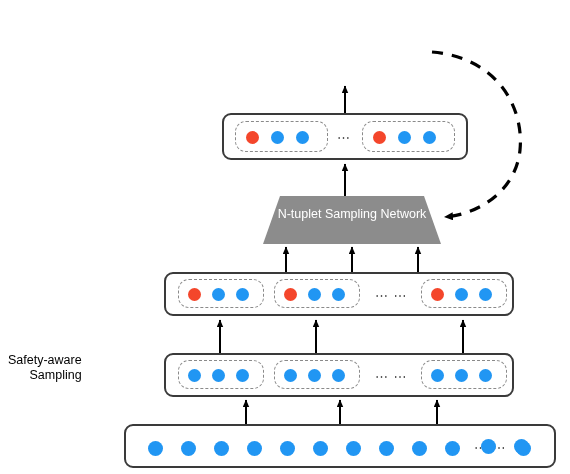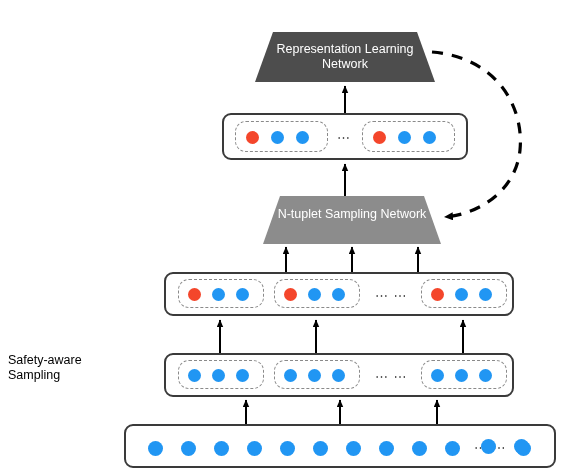--- a/index.html
+++ b/index.html
@@ -49,30 +49,23 @@
     color:#fff;font-size:12.5px;line-height:15px;text-align:center;
     pointer-events:none;
   }
   svg.ov{position:absolute;left:0;top:0;width:570px;height:474px;overflow:visible;}
 </style>
 </head>
 <body>
 
 <div id="stage">
 
-  <div class="lbl" style="left:8px;top:353px;">Safety-aware
+  <div class="lbl" style="left:8px;top:353px;text-align:right;">Safety-aware
 Sampling</div>
 
-  <div class="trap" style="left:255px;top:32px;width:180px;height:50px;">
-    <svg width="180" height="50" viewBox="0 0 180 50">
-      <polygon points="18,0 162,0 180,50 0,50" fill="#4d4d4d"></polygon>
-    </svg>
-    <div class="cap">Representation
-Learning Network</div>
-  </div>
 
   <div class="box" style="left:222px;top:113px;width:246px;height:47px;"></div>
 
   <div class="group" style="left:235px;top:121px;width:93px;height:31px;">
     <div class="dot red" style="left:10px;top:9px;width:13px;height:13px;"></div>
     <div class="dot blue" style="left:35px;top:9px;width:13px;height:13px;"></div>
     <div class="dot blue" style="left:60px;top:9px;width:13px;height:13px;"></div>
   </div>
   <div class="dots-txt" style="left:337px;top:130px;">⋯</div>
   <div class="group" style="left:362px;top:121px;width:93px;height:31px;">

